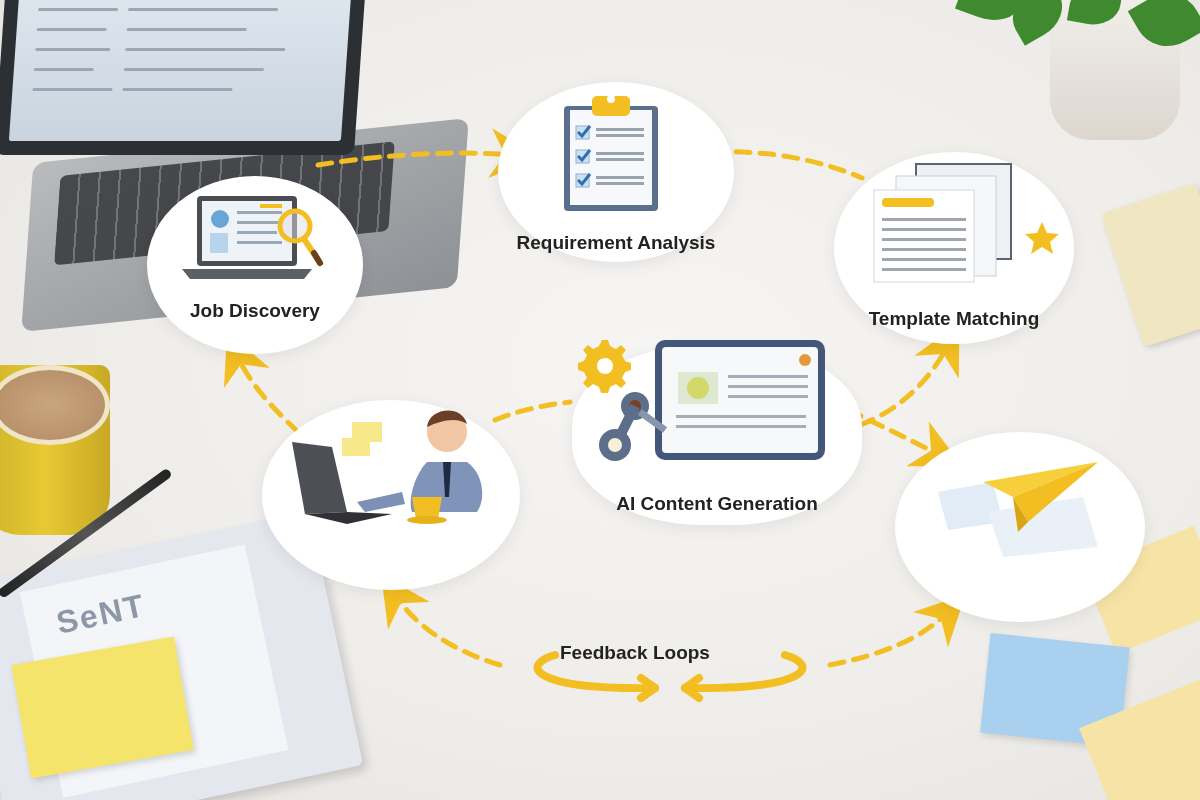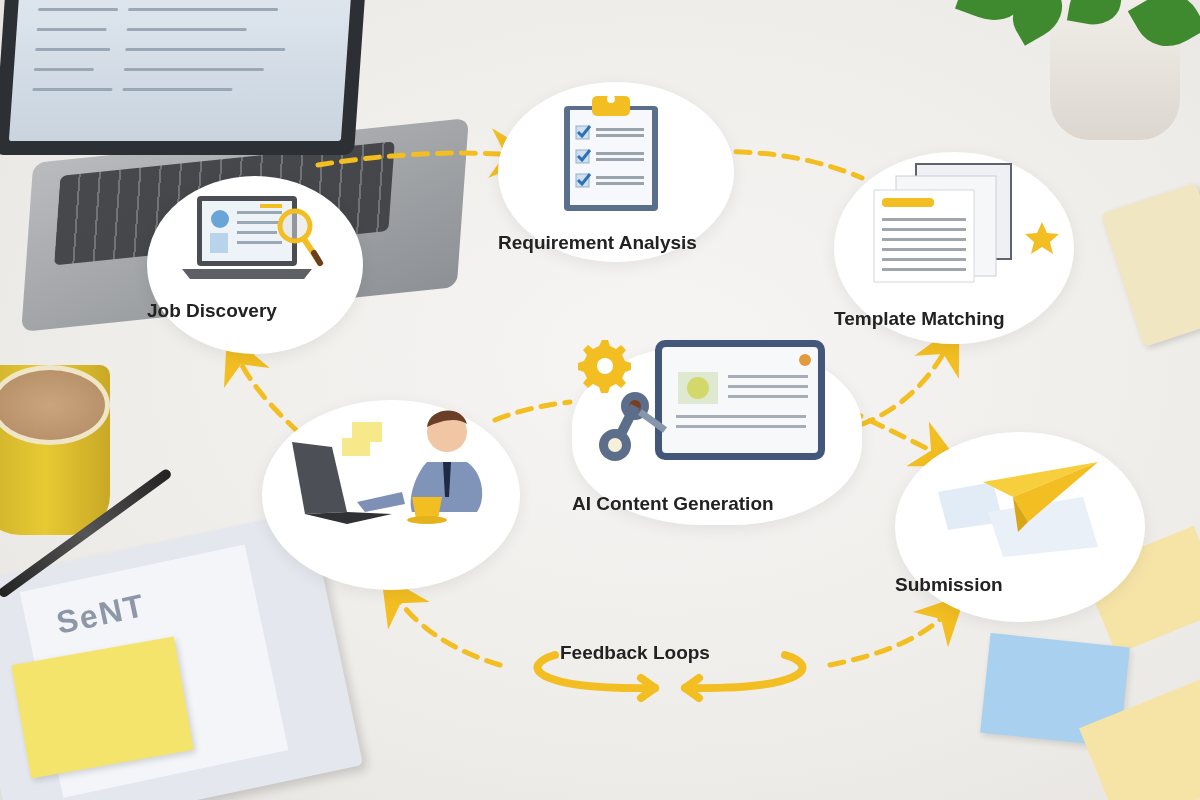--- a/index.html
+++ b/index.html
@@ -25,21 +25,21 @@
   .notebook-text { position:absolute; left:90px; top:40px; font-size:32px; color:#8e97a8; font-weight:bold; letter-spacing:2px; }
   .sticky-yellow { left:20px; top:650px; width:165px; height:115px; background:#f4e46b; transform:rotate(-10deg); box-shadow:2px 3px 6px rgba(0,0,0,.15); }
   .pen { left:0; top:590px; width:210px; height:10px; background:linear-gradient(90deg,#222,#555,#222); border-radius:5px; transform:rotate(-36deg); transform-origin:left center; }
   .clip-notes { left:1120px; top:195px; width:100px; height:140px; background:#f0e6c2; transform:rotate(-18deg); border-radius:6px; box-shadow:2px 3px 6px rgba(0,0,0,.15); }
   .note-y1 { left:1095px; top:545px; width:120px; height:90px; background:#f6e4a7; transform:rotate(-22deg); }
   .note-blue { left:985px; top:640px; width:140px; height:100px; background:#a9d0ef; transform:rotate(6deg); box-shadow:2px 3px 6px rgba(0,0,0,.12); }
   .note-y2 { left:1095px; top:700px; width:130px; height:110px; background:#f6e4a7; transform:rotate(-22deg); }
 
   
   .node { position:absolute; background:#fff; border-radius:50%; box-shadow:0 4px 16px rgba(0,0,0,.07); }
-  .node-label { position:absolute; left:0; right:0; text-align:left; font-size:19px; font-weight:bold; color:#222; }
+  .node-label { position:absolute; left:0; right:0; text-align:center; font-size:19px; font-weight:bold; color:#222; }
   svg { overflow:visible; }
 </style>
 </head>
 <body>
 
 <div class="abs laptop-bg">
   <div class="laptop-base">
       <div class="keyboard"></div>
     </div>
   <div class="laptop-screen">
@@ -206,16 +206,15 @@
 </div>
 
 <div class="node" style="left:895px;top:432px;width:250px;height:190px">
   <svg class="abs" style="left:38px;top:20px" width="180" height="110">
     <path d="M5,40 L60,30 L70,70 L15,78 Z" fill="#e2ecf6"></path>
     <path d="M55,60 L150,45 L165,95 L70,105 Z" fill="#e9f0f7"></path>
     <path d="M50,30 L165,10 L80,45 Z" fill="#f7cf3c"></path>
     <path d="M80,45 L165,10 L95,70 Z" fill="#f2be22"></path>
     <path d="M80,45 L95,70 L85,80 Z" fill="#d9a416"></path>
   </svg>
-  <div class="node-label" style="top:142px">Submission</div>
 </div>
 
 <div class="abs" style="left:560px;top:642px;width:220px;text-align:left;font-size:19px;font-weight:bold;color:#222">Feedback Loops</div>
 
 </body></html>

